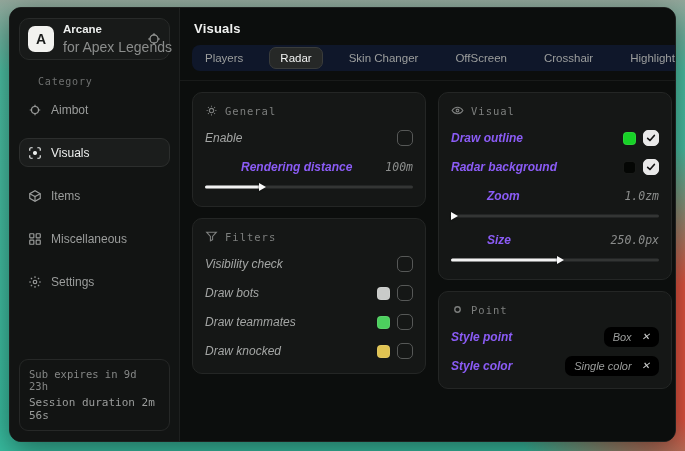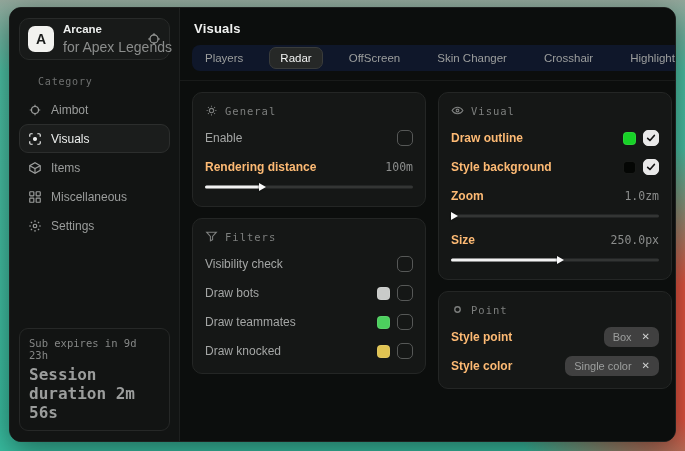--- a/index.html
+++ b/index.html
@@ -37,37 +37,37 @@
   }
   .brand-text { flex:1; line-height:1.15; min-width:0; }
   .brand-title { color:#eceeed; font-size:11.5px; font-weight:bold; }
   .brand-sub { color:#8b8d8c; font-size:14px; margin-top:2px; white-space:nowrap; }
   .brand-gear { color:#9fa19f; width:14px; height:14px; flex-shrink:0; }
 
   .category-label {
     color:#6f7170; font-size:10px; letter-spacing:.8px;
     margin:16px 0 8px 19px;
   }
-  .nav { display:flex; flex-direction:column; gap:0; }
+  .nav { display:flex; flex-direction:column; gap:14px; }
   .nav-item {
     display:flex; align-items:center; gap:9px;
     height:29px; padding:0 8px; border-radius:9px;
     color:#9b9d9c; font-size:12px; border:1px solid transparent; cursor:pointer;
   }
   .nav-item.selected { background:#1b1d1c; border-color:#2c2e2d; color:#eceeed; }
   .nav-item .nicon { width:14px; height:14px; flex-shrink:0; display:flex; }
   .nav-item svg { width:14px; height:14px; }
 
   .sidebar-spacer { flex:1; }
   .session-card {
     border:1px solid #262827; border-radius:9px; padding:8px 9px;
     display:flex; flex-direction:column; gap:4px;
   }
   .session-line1 { color:#84post8685; color:#858786; font-size:10.5px; }
-  .session-line2 { color:#9b9d9c; font-size:16px;font-weight:bold; }
+  .session-line2 { color:#9b9d9c; font-size:11px; }
 
   
   .main { flex:1; display:flex; flex-direction:column; background:#0c0e0d; min-width:0; }
   .main-header { padding:13px 14px 9px 14px; }
   .main-title { color:#f0f1f0; font-size:13px; font-weight:bold; letter-spacing:.2px; }
 
   .tabs-row { padding:0 14px 9px 12px; border-bottom:1px solid #191b1a; }
   .tabs {
     display:inline-flex; align-items:center; gap:15px;
     background:#0f172a; border-radius:8px; padding:2px;
@@ -86,25 +86,25 @@
     padding:11px 12px 12px 12px;
   }
   .panel-title {
     display:flex; align-items:center; gap:7px;
     color:#7d7f7e; font-size:10.5px; letter-spacing:1px; margin-bottom:11px;
   }
   .panel-title svg { width:13px; height:13px; }
 
   .row {
     display:flex; align-items:center; justify-content:space-between;
-    min-height:20px; margin-bottom:9px;
+    min-height:20px; margin-bottom:9px;font-style:italic;
   }
   .row:last-child { margin-bottom:0; }
   .row-label { font-size:12px; color:#a4a6a5; }
-  .row-label.strong { color:#fdba74; font-weight:bold; }
+  .row-label.strong { color:#8b5cf6; font-weight:bold; }
   .row-value { font-size:11.5px; color:#8b8d8c; }
   .row-right { display:flex; align-items:center; gap:7px; }
 
   .checkbox {
     width:16px; height:16px; border-radius:5px;
     border:1.5px solid #565857; background:transparent; cursor:pointer;
     display:flex; align-items:center; justify-content:center; flex-shrink:0;
   }
   .checkbox.checked { background:#e9e9e9; border-color:#e9e9e9; }
   .checkbox svg { width:10px; height:10px; }
@@ -126,26 +126,26 @@
   .slider-thumb {
     position:absolute; top:50%; transform:translate(-2px,-50%);
     width:0; height:0;
     border-top:4px solid transparent; border-bottom:4px solid transparent;
     border-left:7px solid #fafafa;
     filter:drop-shadow(0 0 1px rgba(0,0,0,.6));
   }
 
   .chip {
     display:inline-flex; align-items:center; gap:10px;
-    background:#404040; border-radius:7px; padding:4px 9px; cursor:pointer;
+    background:#000000; border-radius:7px; padding:4px 9px; cursor:pointer;
   }
   .chip-text { font-size:11px; color:#9c9e9d; }
   .chip-x { font-size:10px; color:#cfd1d0; line-height:1; }
 
-  .slider-row-label { margin-bottom:5px; }
+  .slider-row-label { margin-bottom:5px;margin-left:36px; }
 </style>
 </head>
 <body>
 
 <div class="window">
 
   <div class="sidebar">
 
     <div class="brand-card">
       <div class="brand-logo">A</div>
@@ -234,22 +234,22 @@
   <div class="main">
 
     <div class="main-header">
       <div class="main-title">Visuals</div>
     </div>
 
     <div class="tabs-row">
       <div class="tabs">
         <div class="tab">Players</div>
         <div class="tab selected">Radar</div>
+        <div class="tab">Skin Changer</div>
         <div class="tab">OffScreen</div>
-        <div class="tab">Skin Changer</div>
         <div class="tab">Crosshair</div>
         <div class="tab">Highlight</div>
       </div>
     </div>
 
     <div class="content">
 
       <div class="col">
 
         <div class="panel">
@@ -333,21 +333,21 @@
               <span class="swatch" style="background: rgb(23, 210, 39);"></span>
               <span class="checkbox checked">
                 <svg viewBox="0 0 24 24" fill="none" stroke="#161616" stroke-width="4" stroke-linecap="round" stroke-linejoin="round">
                     <polyline points="4 13 9.5 18 20 6"></polyline>
                   </svg>
               </span>
             </span>
           </div>
 
           <div class="row">
-            <span class="row-label strong">Style background</span>
+            <span class="row-label strong">Radar background</span>
             <span class="row-right">
               <span class="swatch" style="background: rgb(4, 6, 4);"></span>
               <span class="checkbox checked">
                 <svg viewBox="0 0 24 24" fill="none" stroke="#161616" stroke-width="4" stroke-linecap="round" stroke-linejoin="round">
                     <polyline points="4 13 9.5 18 20 6"></polyline>
                   </svg>
               </span>
             </span>
           </div>
 

